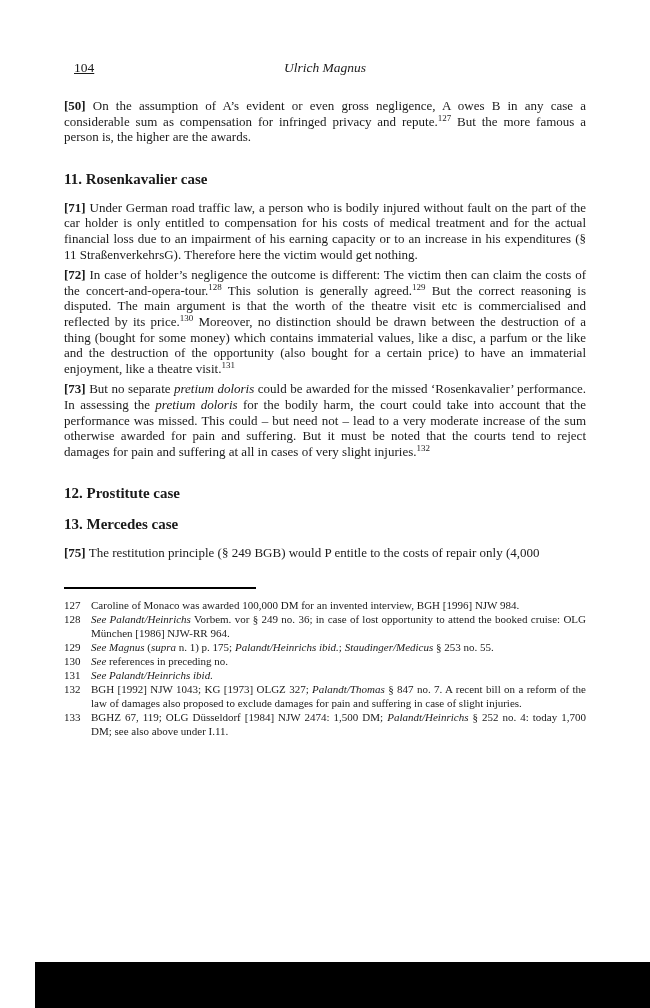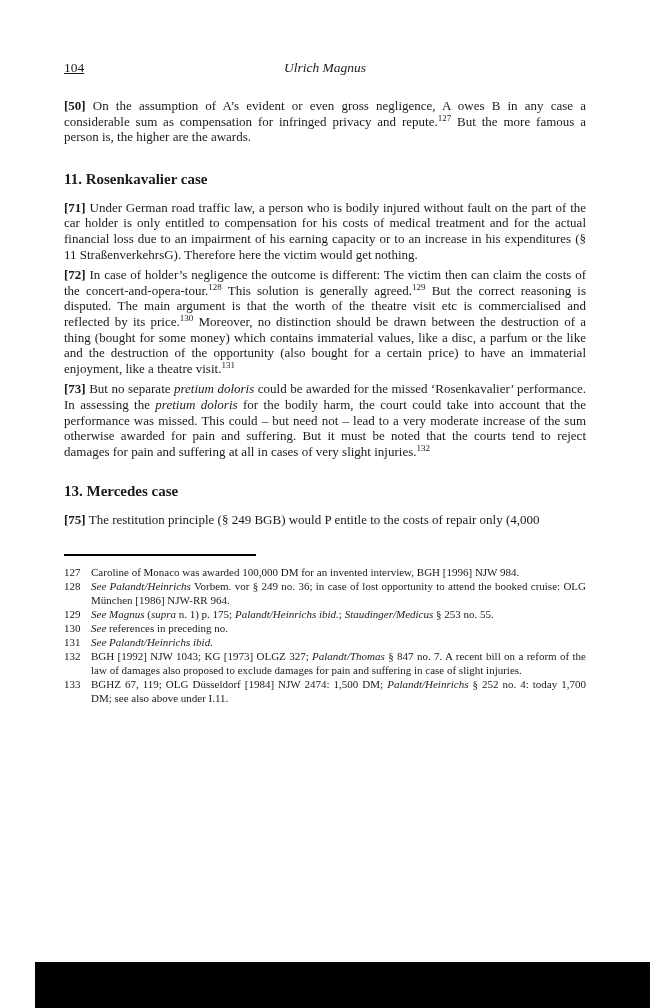--- a/index.html
+++ b/index.html
@@ -11,30 +11,30 @@
     position: relative;
     overflow: hidden;
   }
   .page { padding: 60px 64px 0 64px; }
 
   .header {
     position: relative;
     font-size: 13.5px;
     margin-bottom: 22px;
   }
-  .page-num { position: absolute; left: 0; top: 0; text-decoration: underline; }
+  .page-num { position: absolute; left: 10px; top: 0; text-decoration: underline; }
   .running-head { display: block; text-align: center; font-style: italic; }
 
   .section-heading {
     font-family: "Liberation Serif", serif;
     font-size: 15px;
     font-weight: bold;
     margin: 26px 0 12px 0;
   }
-  .section-heading.tight { margin-top: 24px; }
+  .section-heading.tight { margin-top: 14px; }
   .body > .section-heading:first-child { margin-top: 20px; }
 
   .para {
     font-size: 13px;
     line-height: 15.6px;
     text-align: justify;
     margin-bottom: 5px;
   }
   .para-label { font-weight: bold; }
   sup.fn-ref {
@@ -77,20 +77,21 @@
     <span class="page-num">104</span>
     <span class="running-head">Ulrich Magnus</span>
   </div>
 
   <div class="body">
       <p class="para"><b class="para-label">[50]</b> <span>On the assumption of A’s evident or even gross negligence, A owes B in any case a considerable sum as compensation for infringed privacy and repute.</span><sup class="fn-ref">127</sup><span> But the more famous a person is, the higher are the awards.</span></p>
       <h2 class="section-heading">11. Rosenkavalier case</h2>
       <p class="para"><b class="para-label">[71]</b> <span>Under German road traffic law, a person who is bodily injured without fault on the part of the car holder is only entitled to compensation for his costs of medical treatment and for the actual financial loss due to an impairment of his earning capacity or to an increase in his expenditures (§ 11 StraßenverkehrsG). Therefore here the victim would get nothing.</span></p>
       <p class="para"><b class="para-label">[72]</b> <span>In case of holder’s negligence the outcome is different: The victim then can claim the costs of the concert-and-opera-tour.</span><sup class="fn-ref">128</sup><span> This solution is generally agreed.</span><sup class="fn-ref">129</sup><span> But the correct reasoning is disputed. The main argument is that the worth of the theatre visit etc is commercialised and reflected by its price.</span><sup class="fn-ref">130</sup><span> Moreover, no distinction should be drawn between the destruction of a thing (bought for some money) which contains immaterial values, like a disc, a parfum or the like and the destruction of the opportunity (also bought for a certain price) to have an immaterial enjoyment, like a theatre visit.</span><sup class="fn-ref">131</sup></p>
       <p class="para"><b class="para-label">[73]</b> <span>But no separate </span><i>pretium doloris</i><span> could be awarded for the missed ‘Rosenkavalier’ performance. In assessing the </span><i>pretium doloris</i><span> for the bodily harm, the court could take into account that the performance was missed. This could – but need not – lead to a very moderate increase of the sum otherwise awarded for pain and suffering. But it must be noted that the courts tend to reject damages for pain and suffering at all in cases of very slight injuries.</span><sup class="fn-ref">132</sup></p>
+      <h2 class="section-heading">12. Prostitute case</h2>
       <h2 class="section-heading tight">13. Mercedes case</h2>
       <p class="para"><b class="para-label">[75]</b> <span>The restitution principle (§ 249 BGB) would P entitle to the costs of repair only (4,000</span></p>
     </div>
 
   <div class="footnote-area">
     <div class="fn-rule"></div>
     <div>
         <div class="footnote">
           <span class="fn-num">127</span>
           <div class="fn-text"><span>Caroline of Monaco was awarded 100,000 DM for an invented interview, BGH [1996] NJW 984.</span></div>

